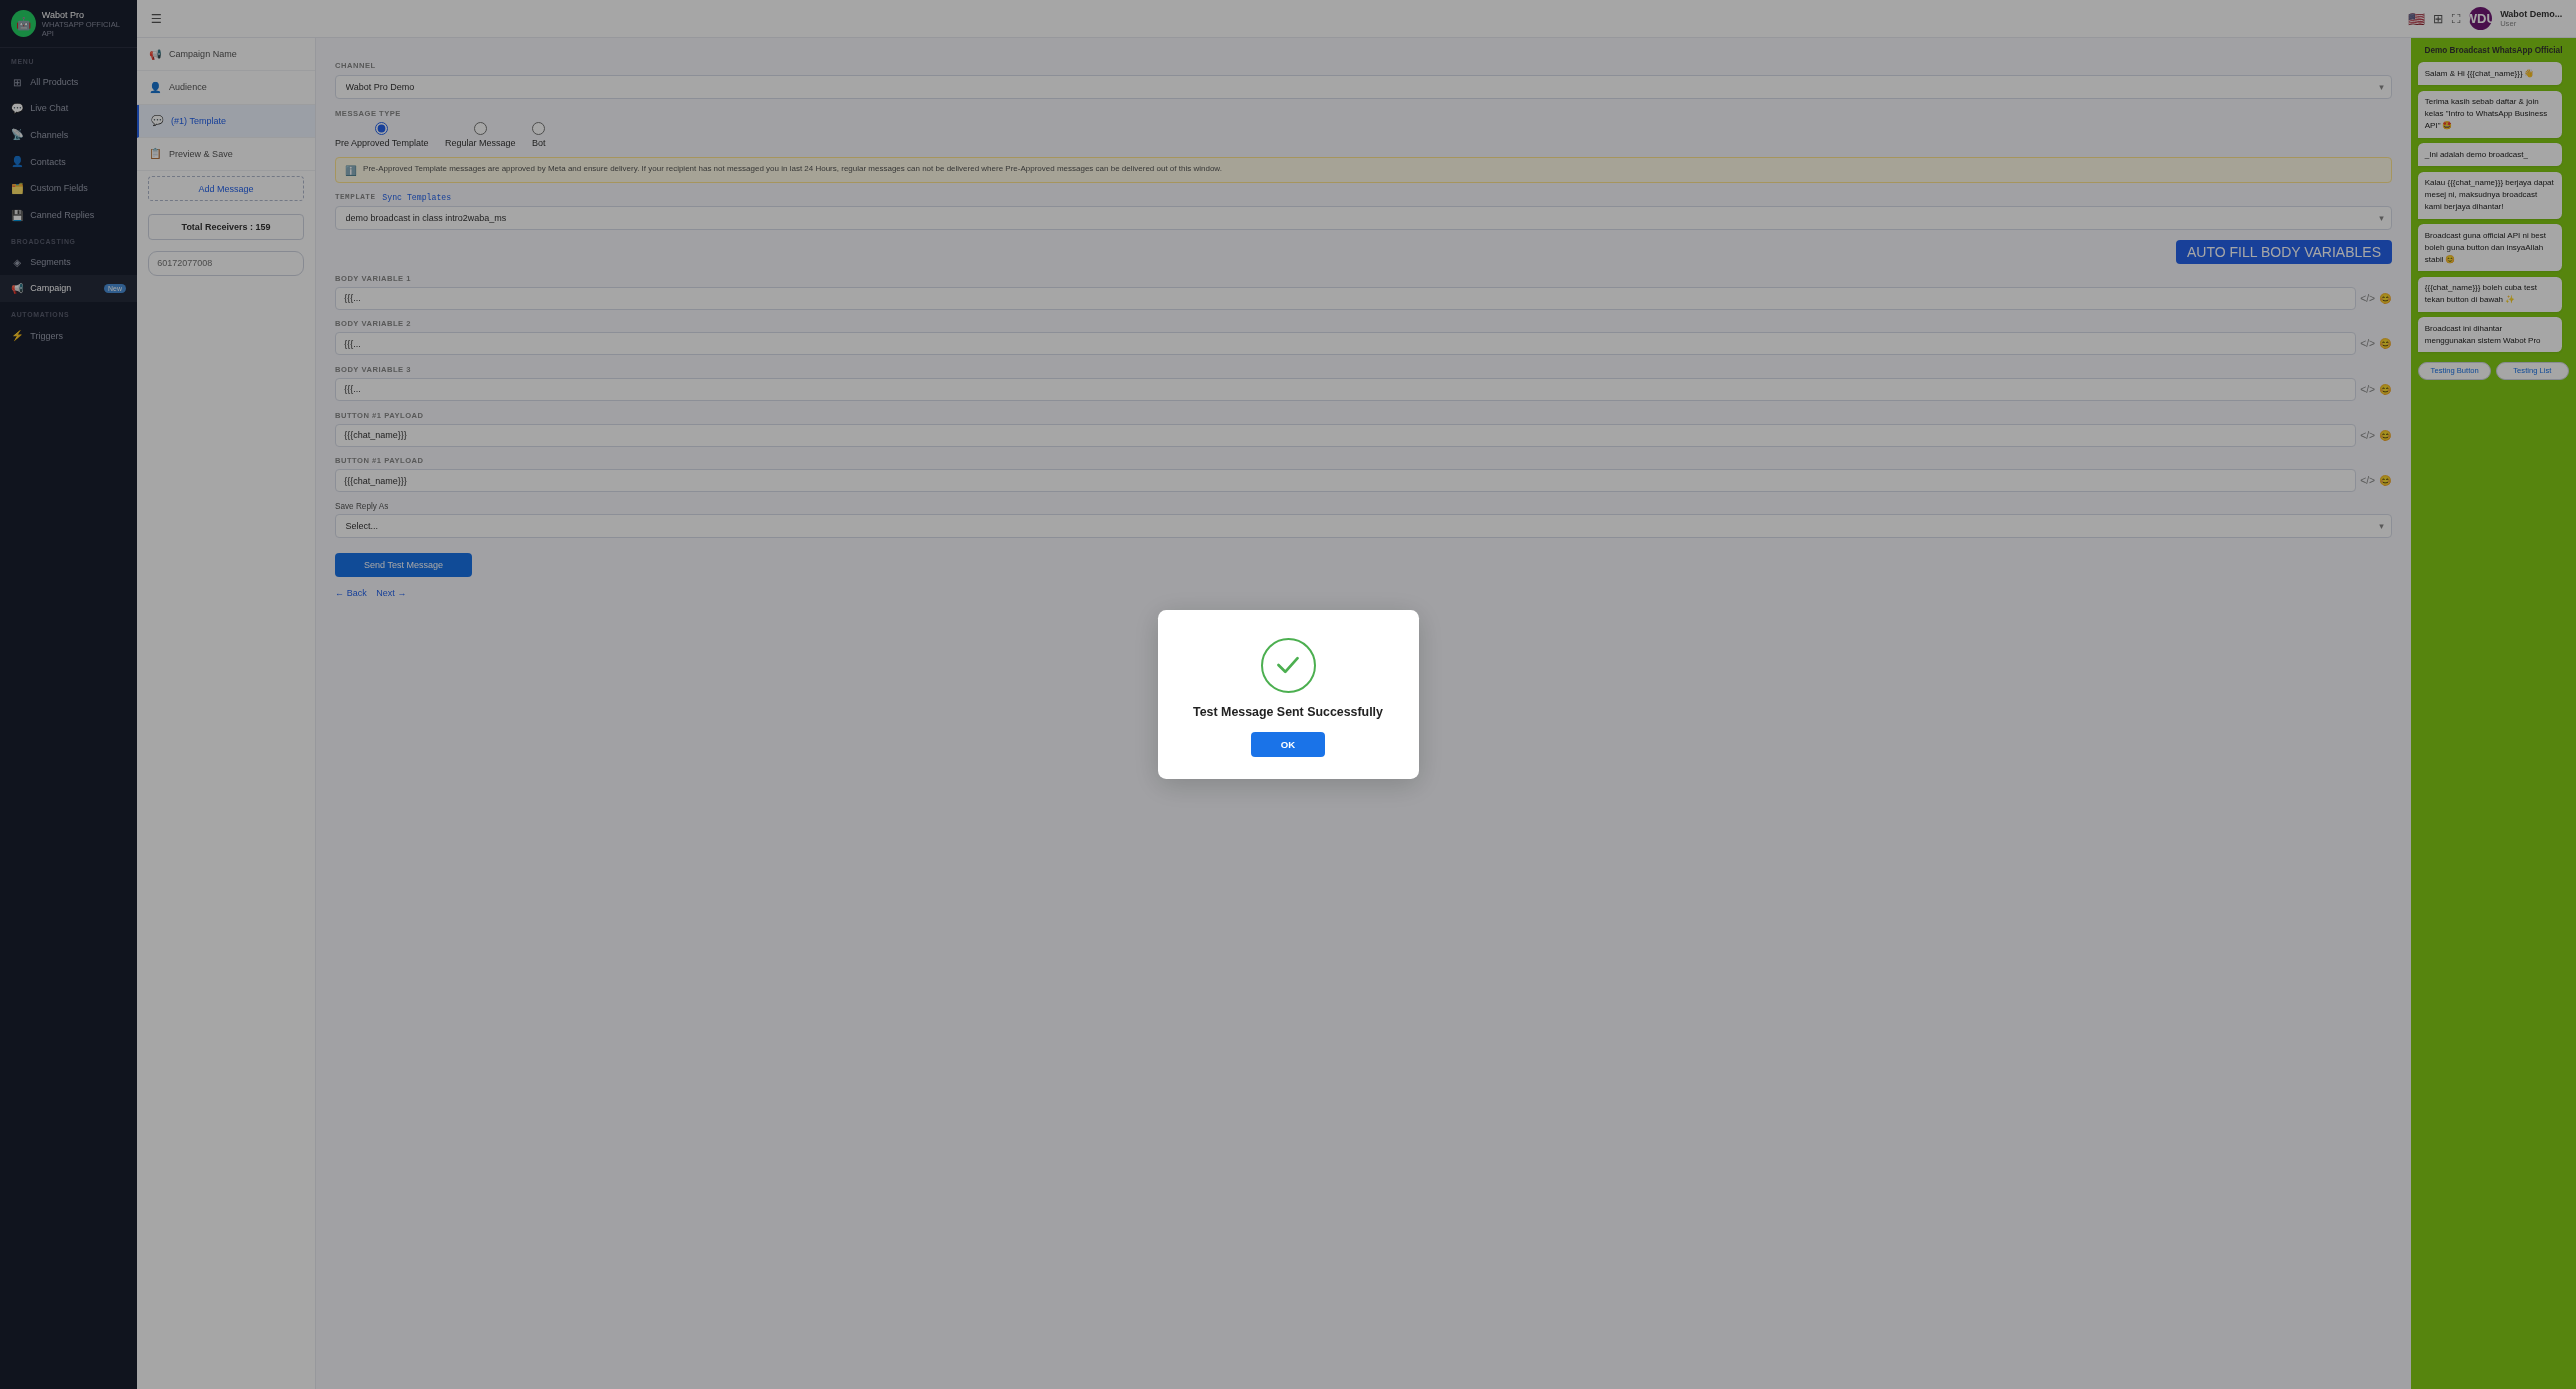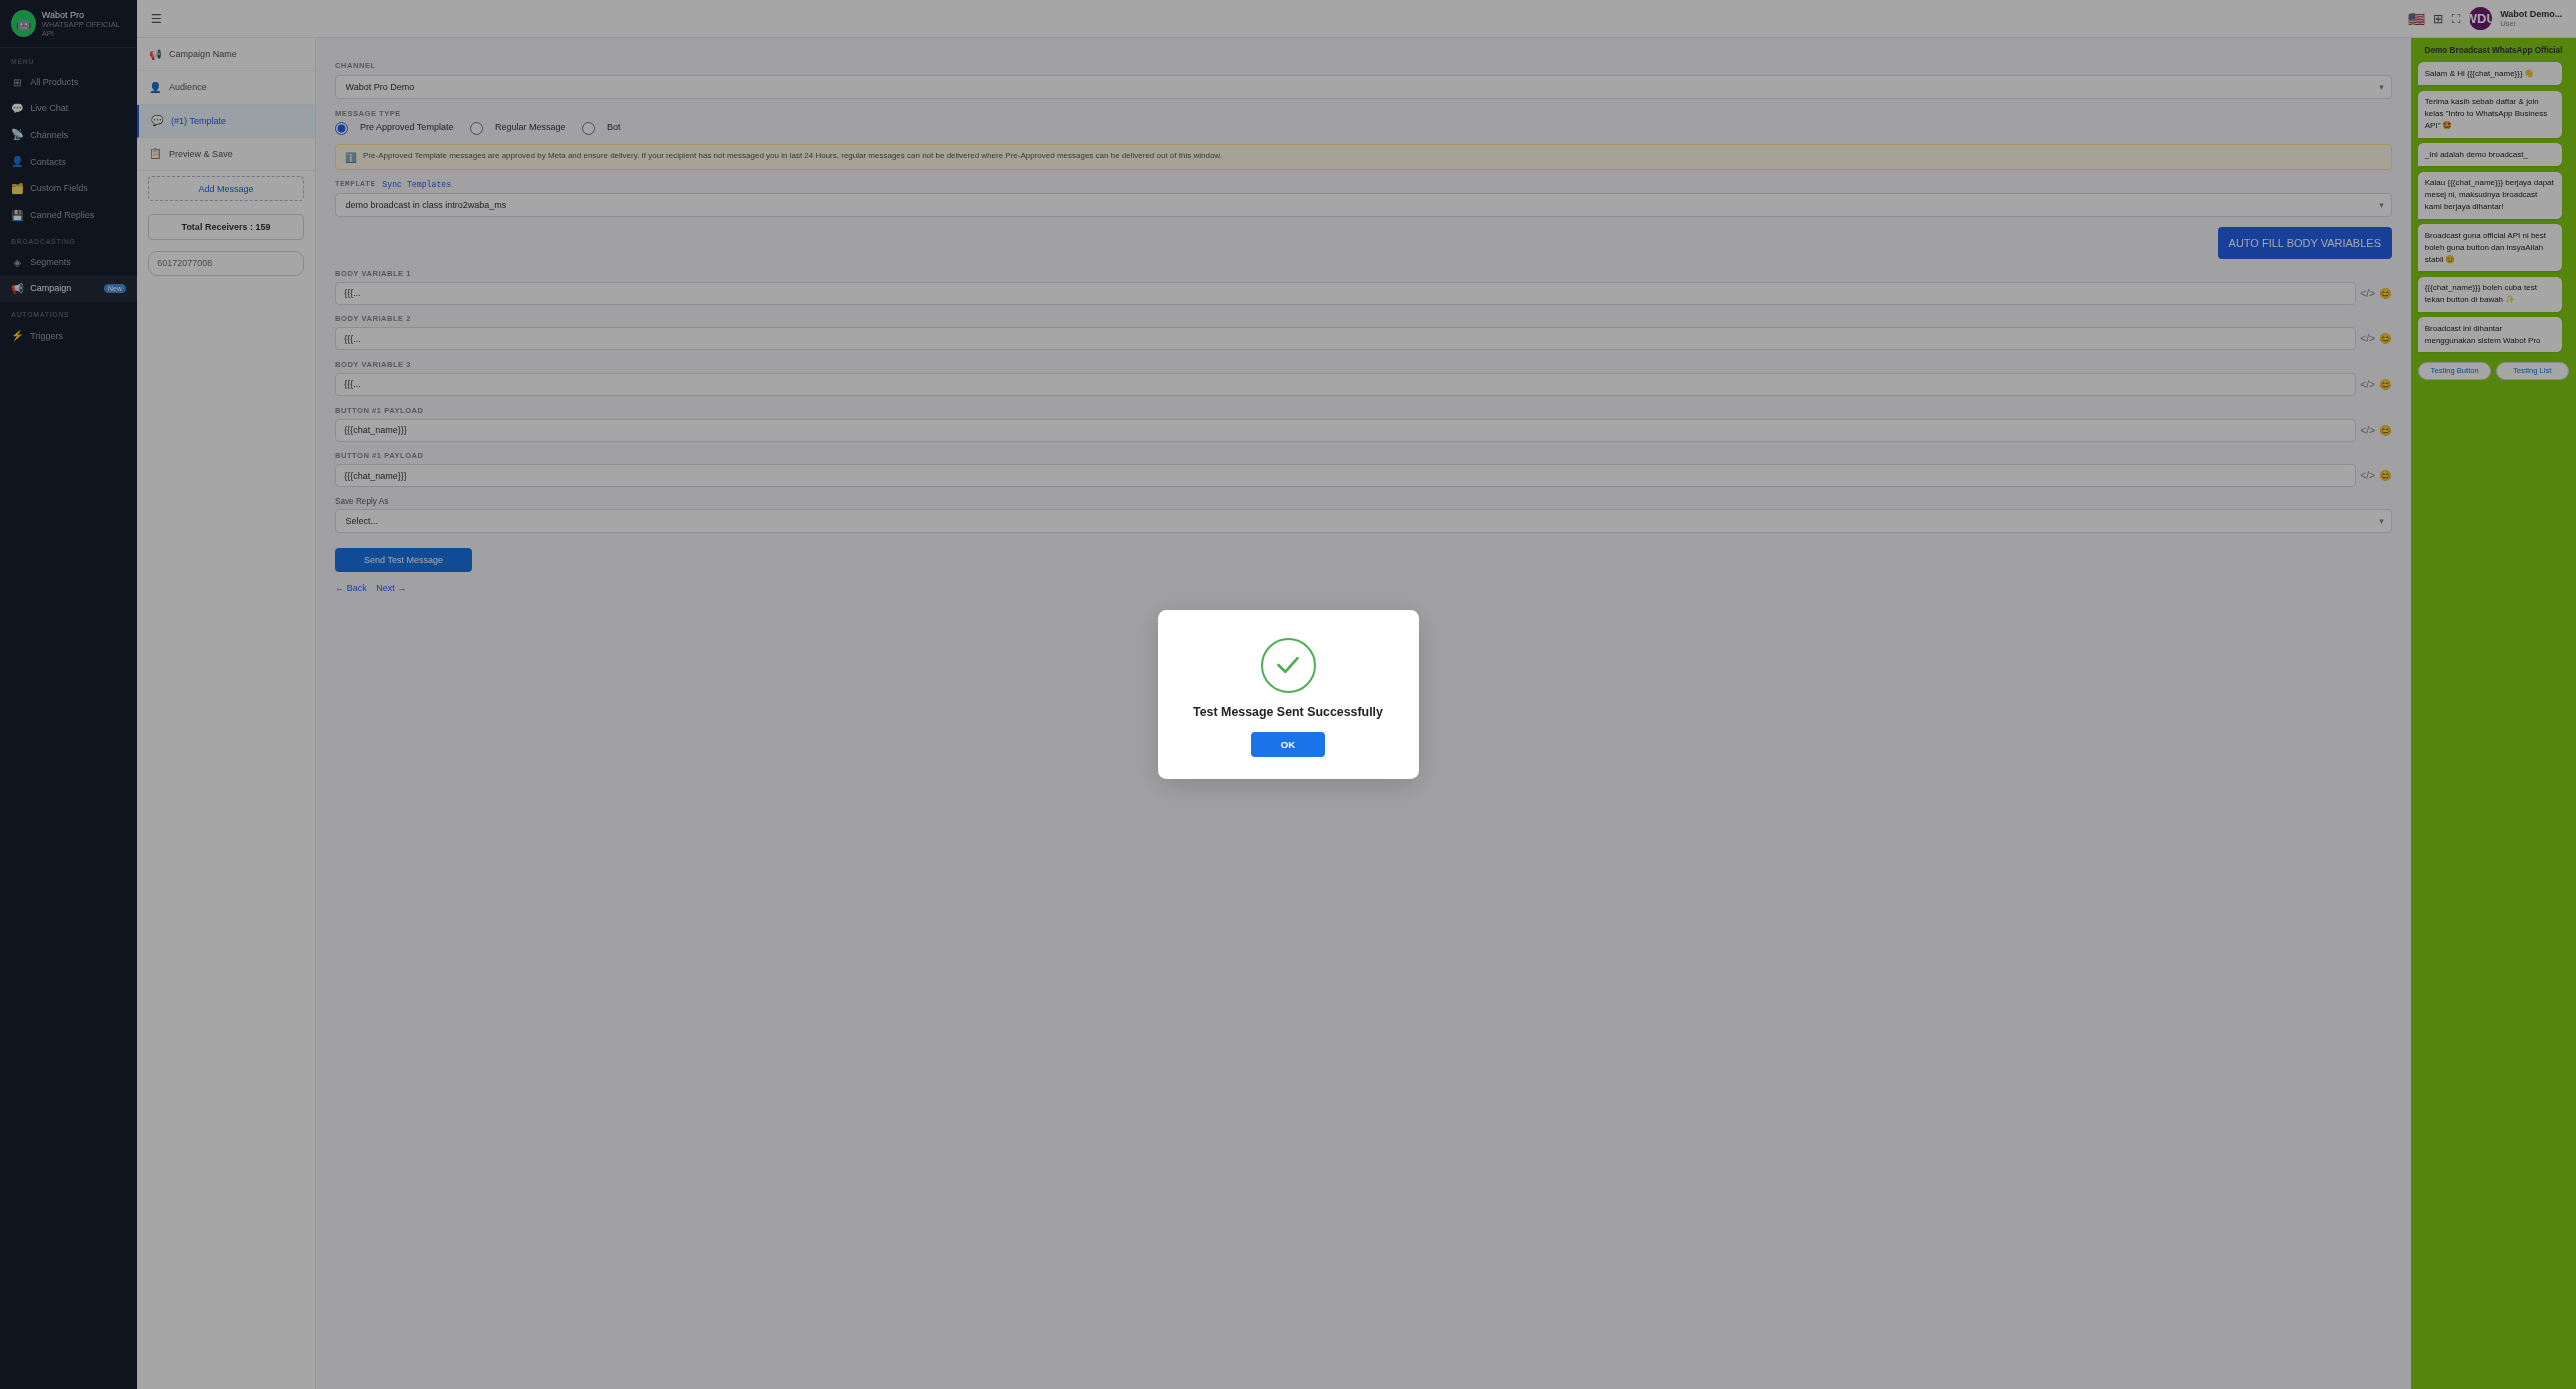--- a/index.html
+++ b/index.html
@@ -196,24 +196,26 @@
     }
 
     .message-type-row {
       display: flex;
       align-items: center;
       gap: 16.5px;
       margin-bottom: 8.2px;
     }
     .radio-label {
       display: flex;
-      gap: 12px;
+      align-items: center;
+      gap: 3px;
       font-size: 9px;
       color: #333;
       cursor: pointer;
+      flex-direction: column;
     }
     .radio-label input[type="radio"] { accent-color: #2563eb; }
 
     .info-box {
       background: #fffbe6;
       border: 0.7px solid #ffe58f;
       border-radius: 4.1px;
       padding: 6.2px 9.6px;
       font-size: 8px;
       color: #555;
@@ -248,22 +250,22 @@
       background: #fff;
       outline: none;
     }
     .body-var-icon { font-size: 10.3px; color: #888; cursor: pointer; }
 
     .auto-fill-btn {
       background: #2563eb;
       color: #fff;
       border: none;
       border-radius: 4.1px;
-      padding: 10px 11px;
-      font-size: 11px;
+      padding: 4px 11px;
+      font-size: 14px;
       cursor: pointer;
       white-space: nowrap;
       margin-bottom: 9.6px;
       display: block;
       margin-left: auto;
     }
 
     .save-reply-label { font-size: 8.2px; color: #555; margin-bottom: 2.7px; }
     .send-test-btn {
       background: #1a73e8;

